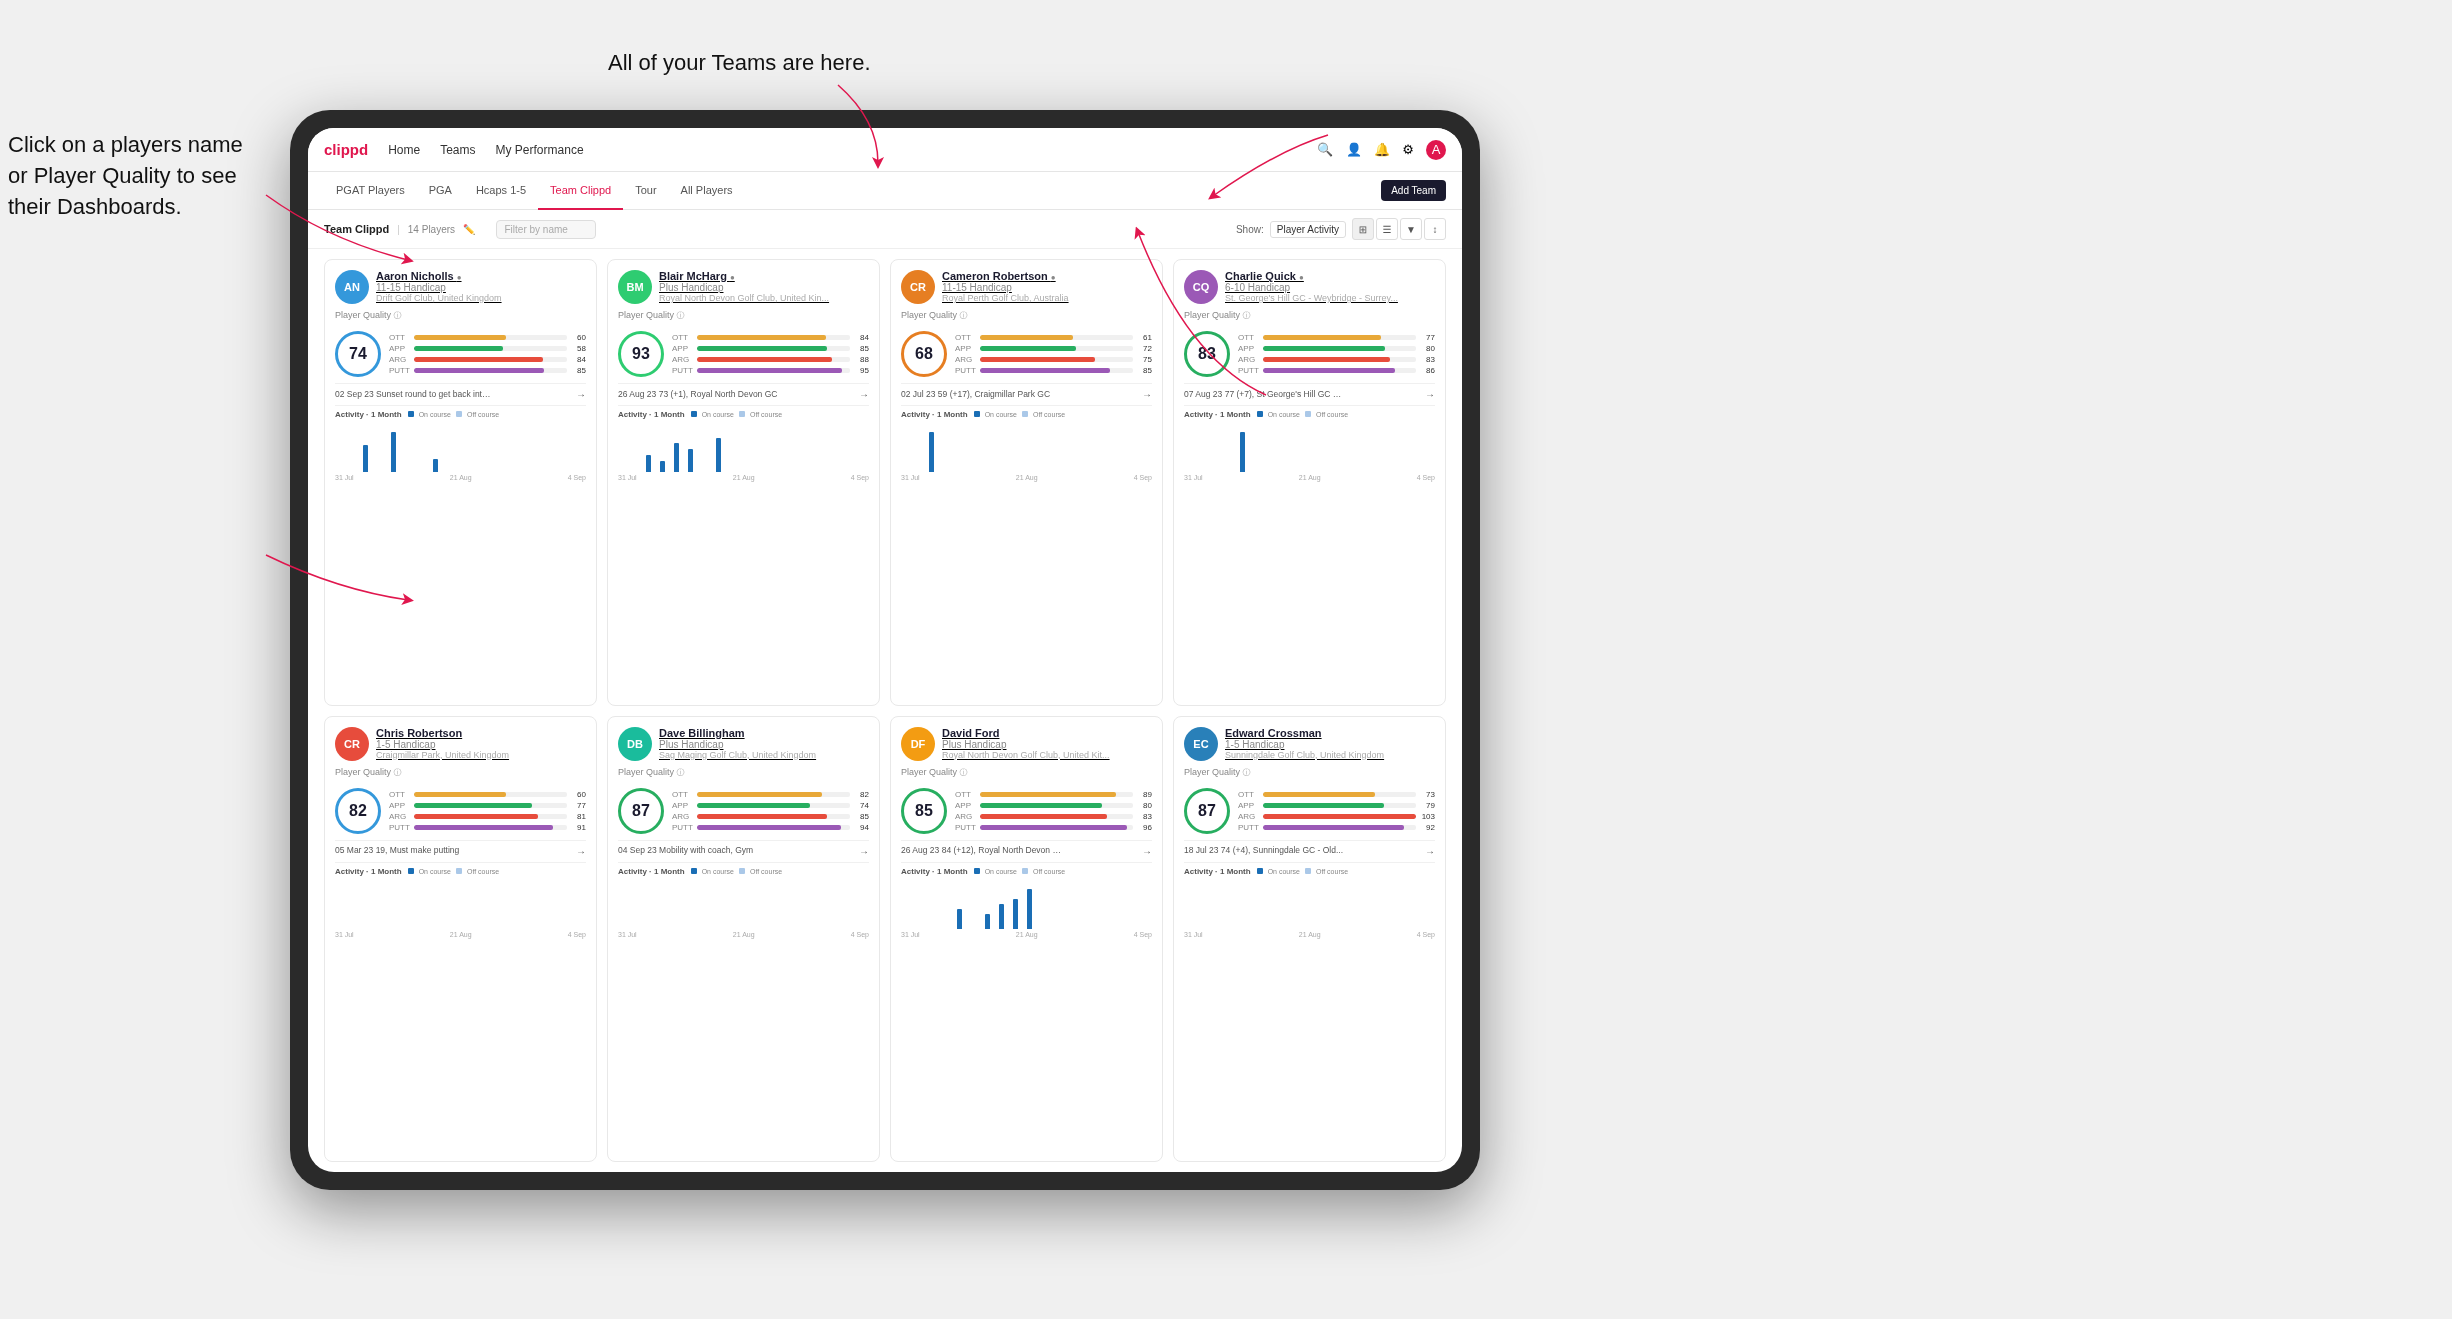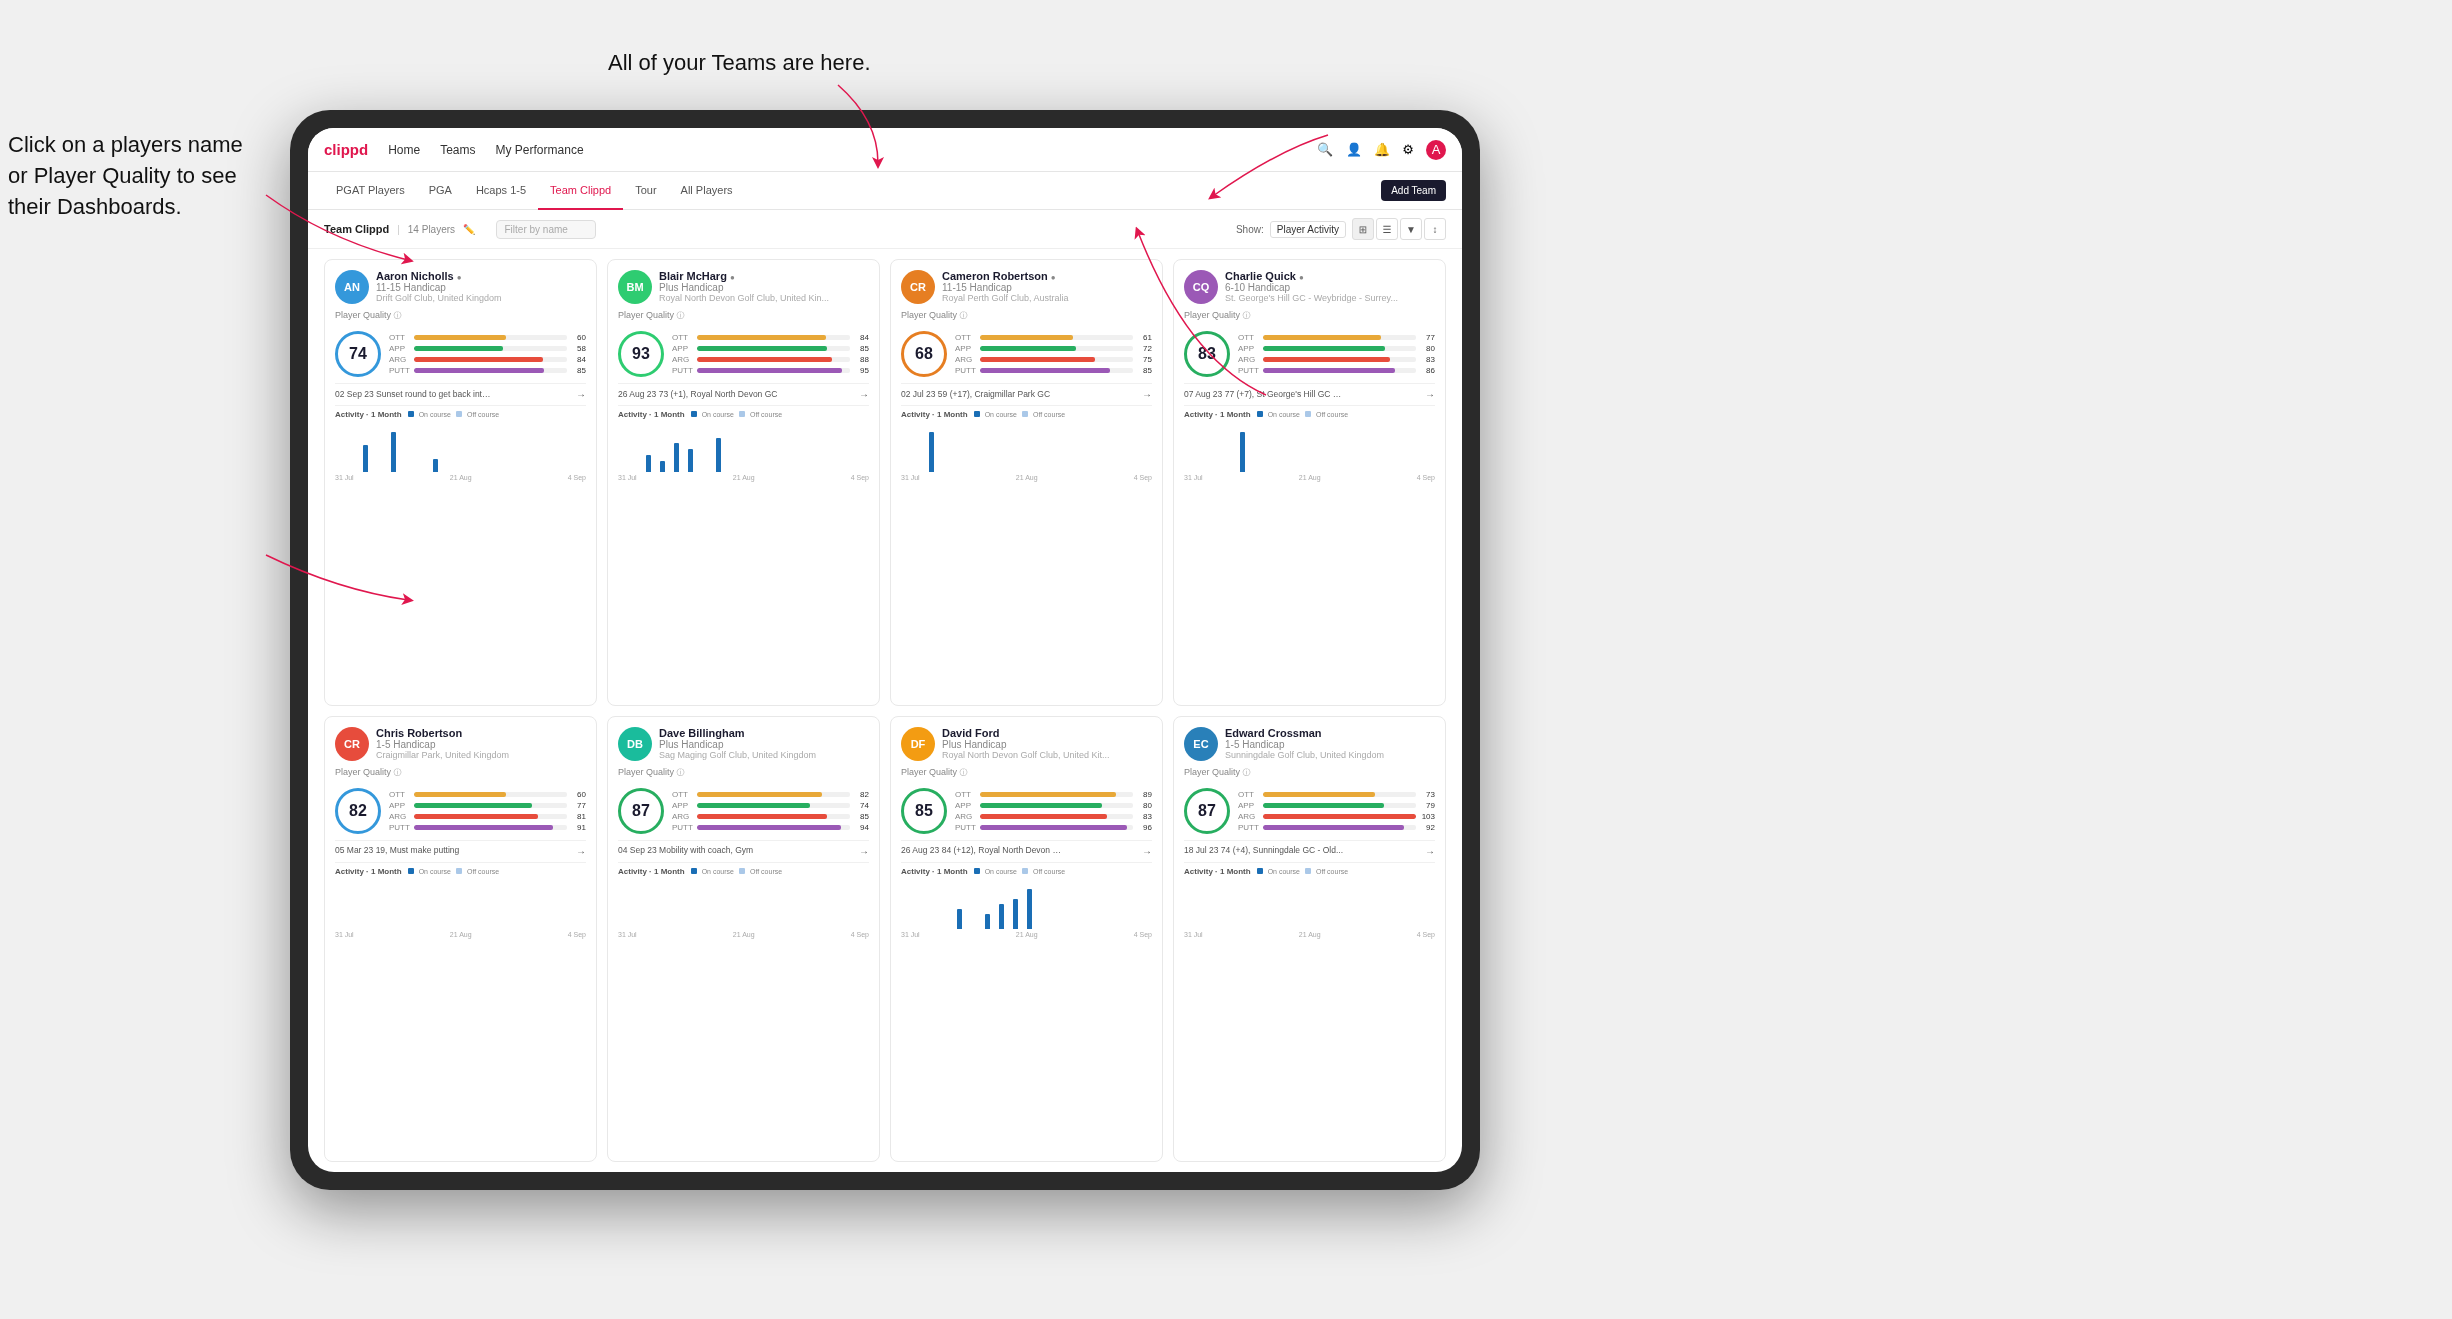--- a/index.html
+++ b/index.html
@@ -203,20 +203,21 @@
       width: 34px;
       height: 34px;
       border-radius: 50%;
       flex-shrink: 0;
       overflow: hidden;
       background: #ddd;
     }
     .player-details {
       flex: 1;
       min-width: 0;
+      text-decoration: underline;
     }
     .player-name {
       font-size: 11px;
       font-weight: 700;
       color: #1a1a2e;
       white-space: nowrap;
       overflow: hidden;
       text-overflow: ellipsis;
     }
     .player-handicap {

